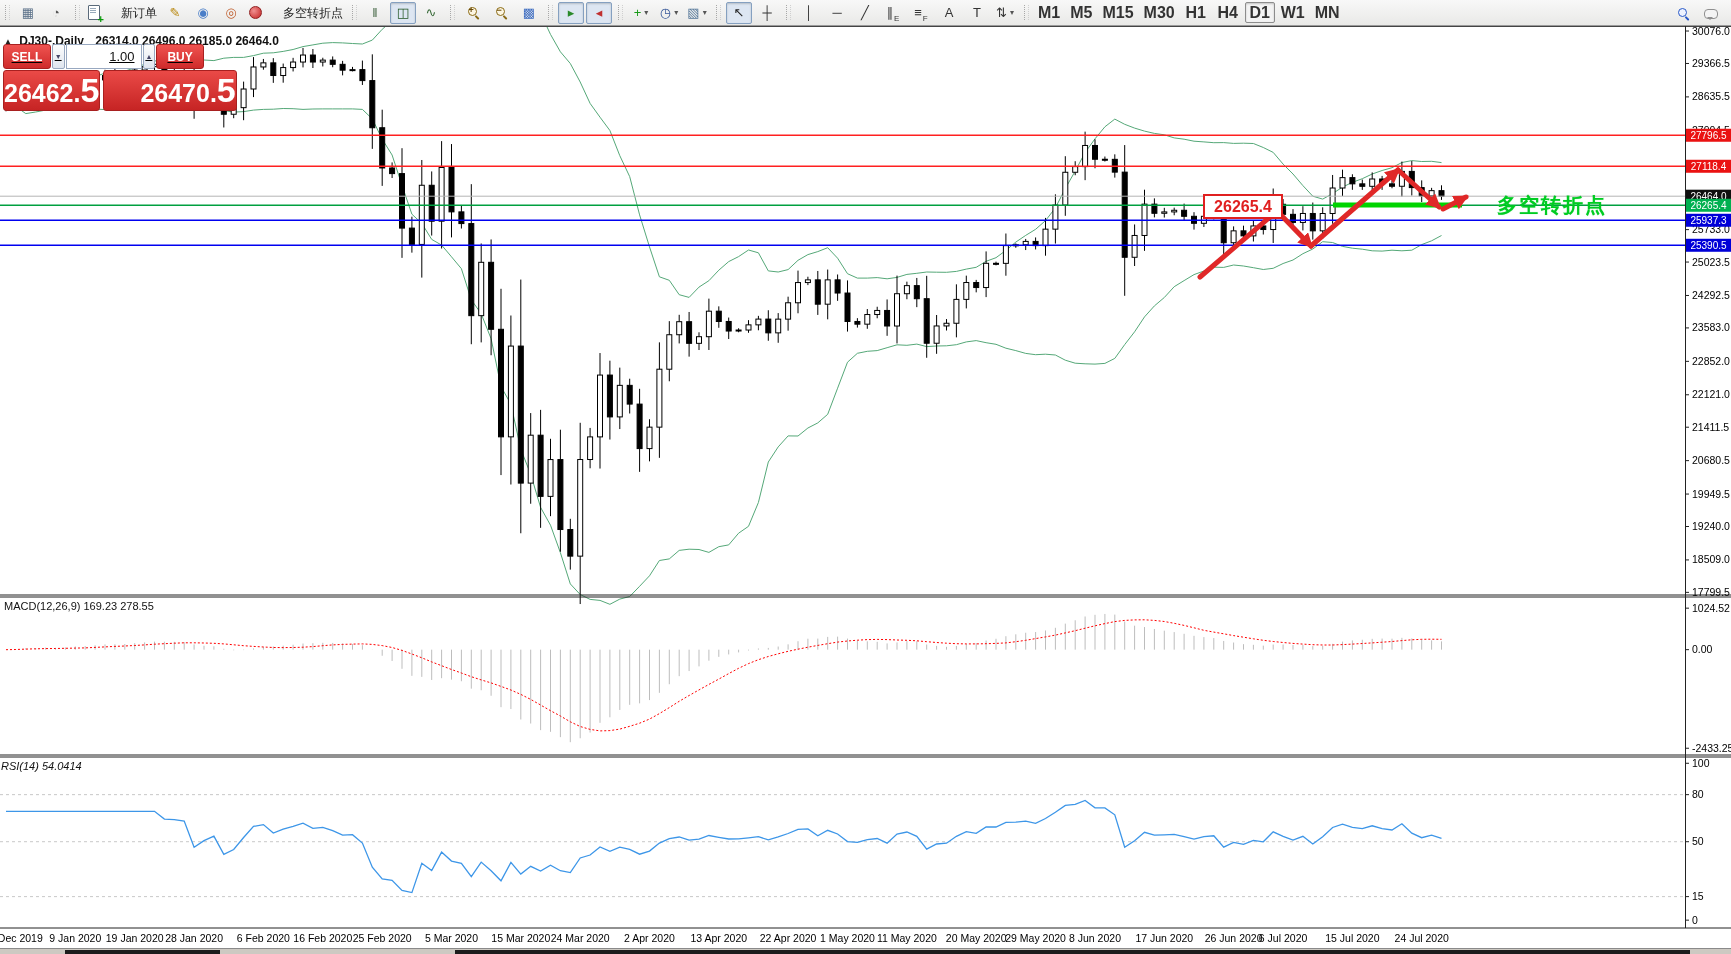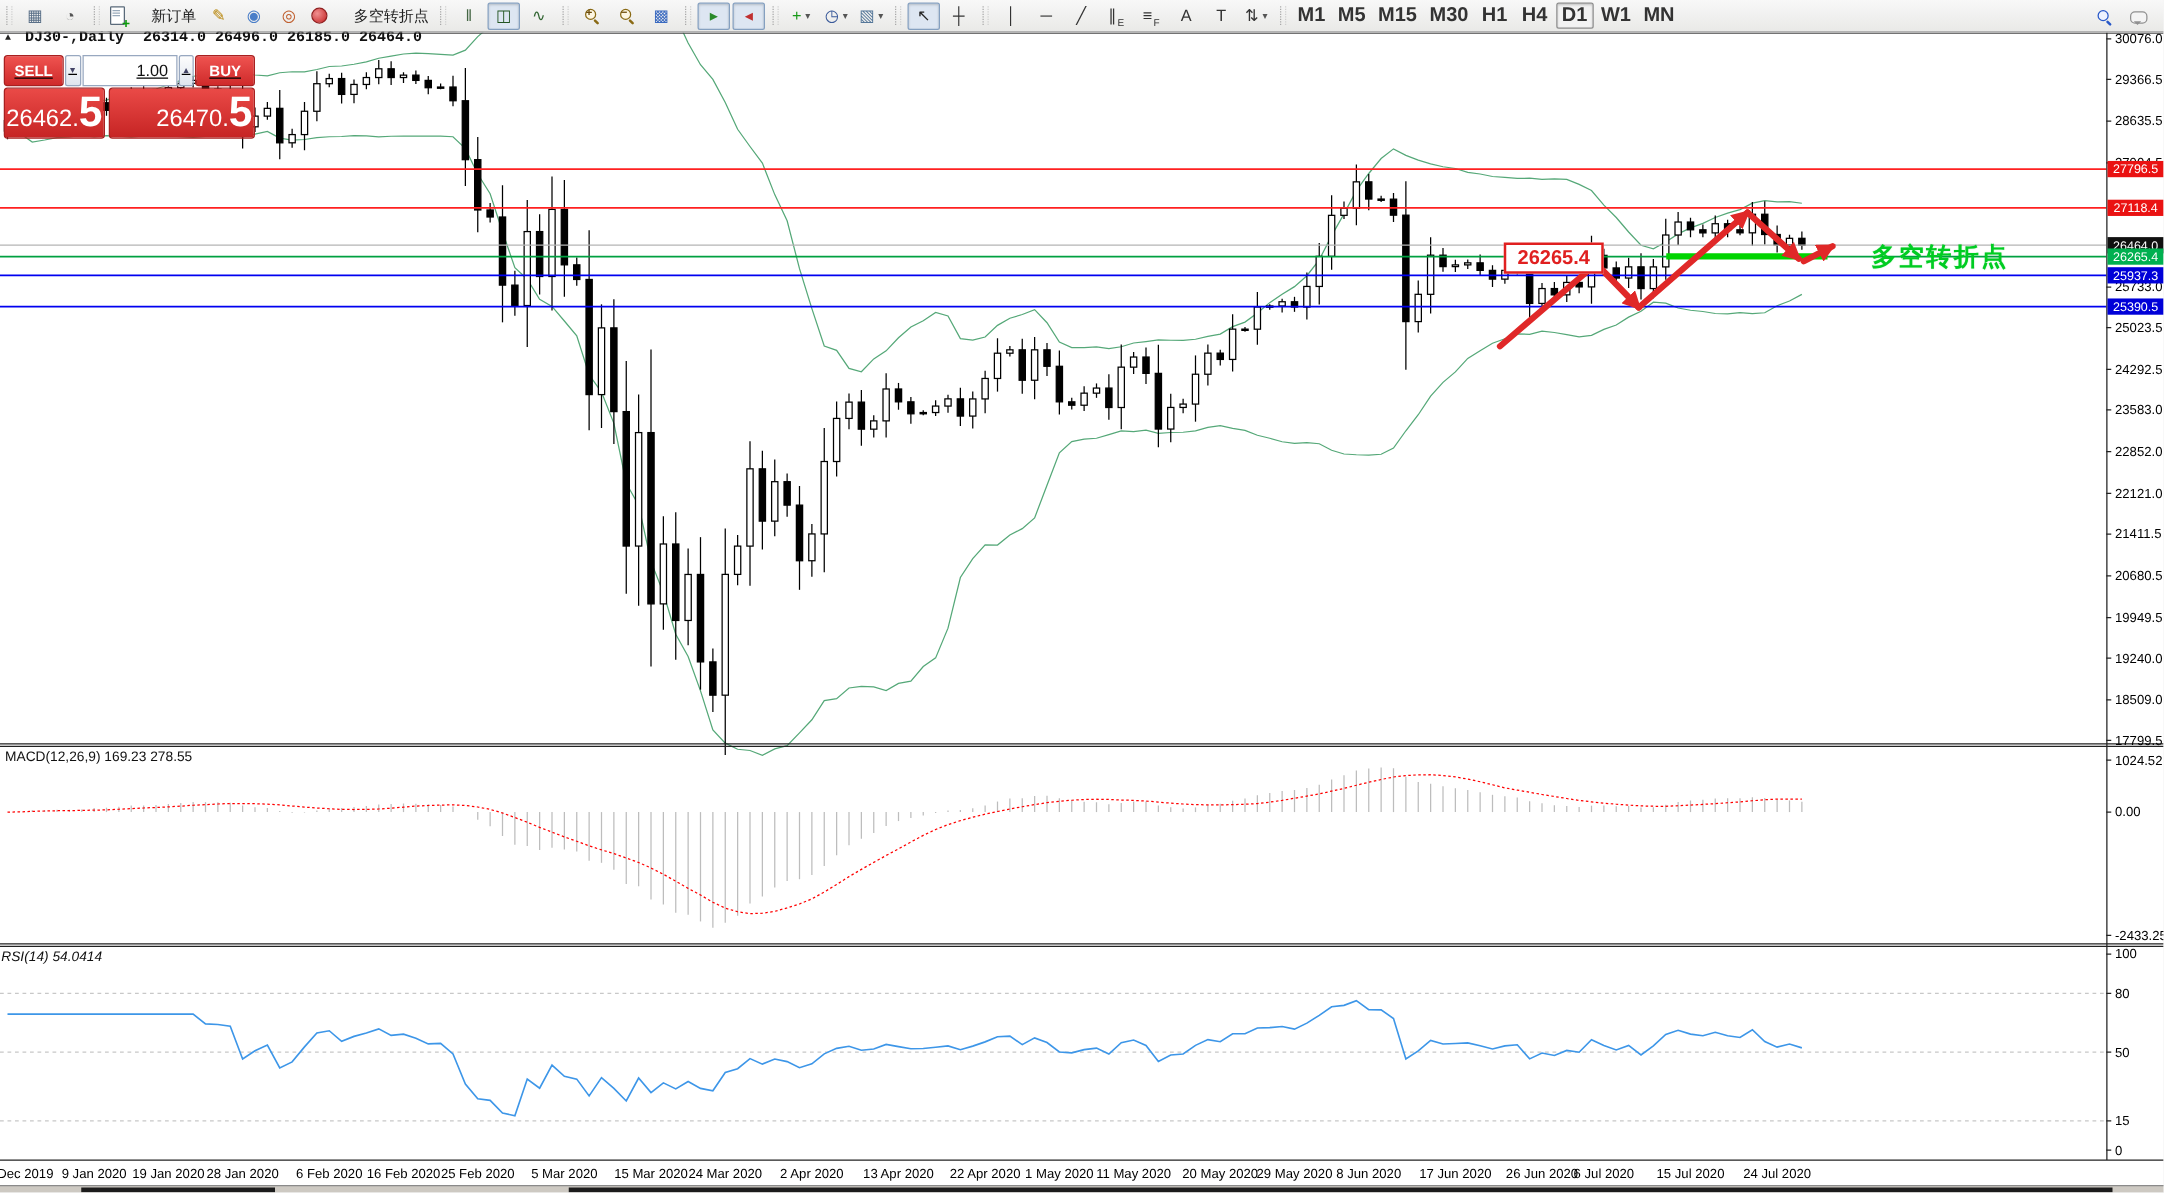--- a/index.html
+++ b/index.html
@@ -34,34 +34,34 @@
   .i-chat{position:relative;width:14px;height:10px;display:inline-block;margin-top:1px;}
   .i-chat::before{content:"";position:absolute;left:0;top:0;width:12px;height:8px;border:1.4px solid #909090;
                   border-radius:4px;background:#f4f4f4;}
   .i-chat::after{content:"";position:absolute;left:3px;bottom:-4px;border:3px solid transparent;border-top-color:#909090;}
   .i-doc{position:relative;width:10px;height:13px;display:inline-block;background:#fff;border:1px solid #5a6a7a;border-radius:1px;}
   .i-doc::before{content:"";position:absolute;left:1px;top:2px;width:6px;height:1px;background:#9ab;box-shadow:0 2px 0 #9ab,0 4px 0 #9ab;}
   .i-doc::after{content:"+";position:absolute;right:-5px;bottom:-6px;color:#0a9a0a;font-size:11px;font-weight:bold;}
   .i-auto{width:11px;height:11px;border-radius:50%;display:inline-block;
           background:radial-gradient(circle at 35% 35%,#f09090,#c42222);border:1px solid #902020;}
   
-  .chart-title{position:absolute;left:4px;top:23px;font-size:12px;font-weight:bold;color:#111;z-index:20;font-family:Liberation Mono, monospace;}
+  .chart-title{position:absolute;left:4px;top:34px;font-size:12px;font-weight:bold;color:#111;z-index:20;}
   .chart-title .tri{font-size:8px;margin-right:4px;color:#222;vertical-align:1px;}
   .trade-panel{position:absolute;left:3px;top:44px;width:201px;z-index:25;font-weight:bold;}
   .tp-row1{display:flex;height:25px;text-decoration:underline;}
   .tp-sell,.tp-buy{width:49px;border:1px solid #a82020;border-radius:3px;color:#fff;font-size:12px;font-weight:bold;
         background:linear-gradient(#ef5350,#cf2b2b);padding:0;}
   .tp-spin{width:13px;border:1px solid #98a8c0;background:linear-gradient(#fdfdfd,#dfe5ee);color:#446;
            font-size:7px;padding:0;margin:0 1px;border-radius:2px;}
   .tp-vol{width:68px;border:1px solid #98a8c0;text-align:right;font-size:13px;padding:0 6px 0 0;color:#111;}
   .tp-row2{display:flex;height:41px;margin-top:1px;}
   .tp-price{width:98px;border-radius:3px;background:linear-gradient(#ea4a47,#c62424);color:#fff;
             display:flex;align-items:baseline;justify-content:center;border:1px solid #a82020;}
   .tp-price + .tp-price{margin-left:3px;padding-left:36px;}
-  .tp-price .small{font-size:19px;font-weight:normal;line-height:39px;}
+  .tp-price .small{font-size:25px;font-weight:bold;line-height:39px;}
   .tp-price .big{font-size:34px;font-weight:bold;line-height:39px;}
   .macd-label{position:absolute;left:4px;top:600px;font-size:11px;color:#111;z-index:20;}
   .rsi-label{position:absolute;left:1px;top:760px;font-size:11px;color:#111;z-index:20;font-style:italic;}
   .price-callout{position:absolute;left:1203px;top:194px;width:76px;height:21px;border:2px solid #e02020;
                  background:#fff;color:#e02020;font-size:16px;font-weight:bold;text-align:center;line-height:21px;z-index:22;}
   .turning-point{position:absolute;left:1497px;top:192px;font-size:20px;font-weight:bold;color:#00cc22;
                  letter-spacing:2px;z-index:22;text-shadow:0 0 1px rgba(0,200,30,.4);}
   .bottom-strip{position:absolute;left:0;top:948px;width:1731px;height:6px;background:#cdc9c2;
                 border-top:1px solid #8a8a8a;z-index:20;}
   .bottom-strip .seg{position:absolute;top:1px;height:4px;background:#1c1c1c;}

